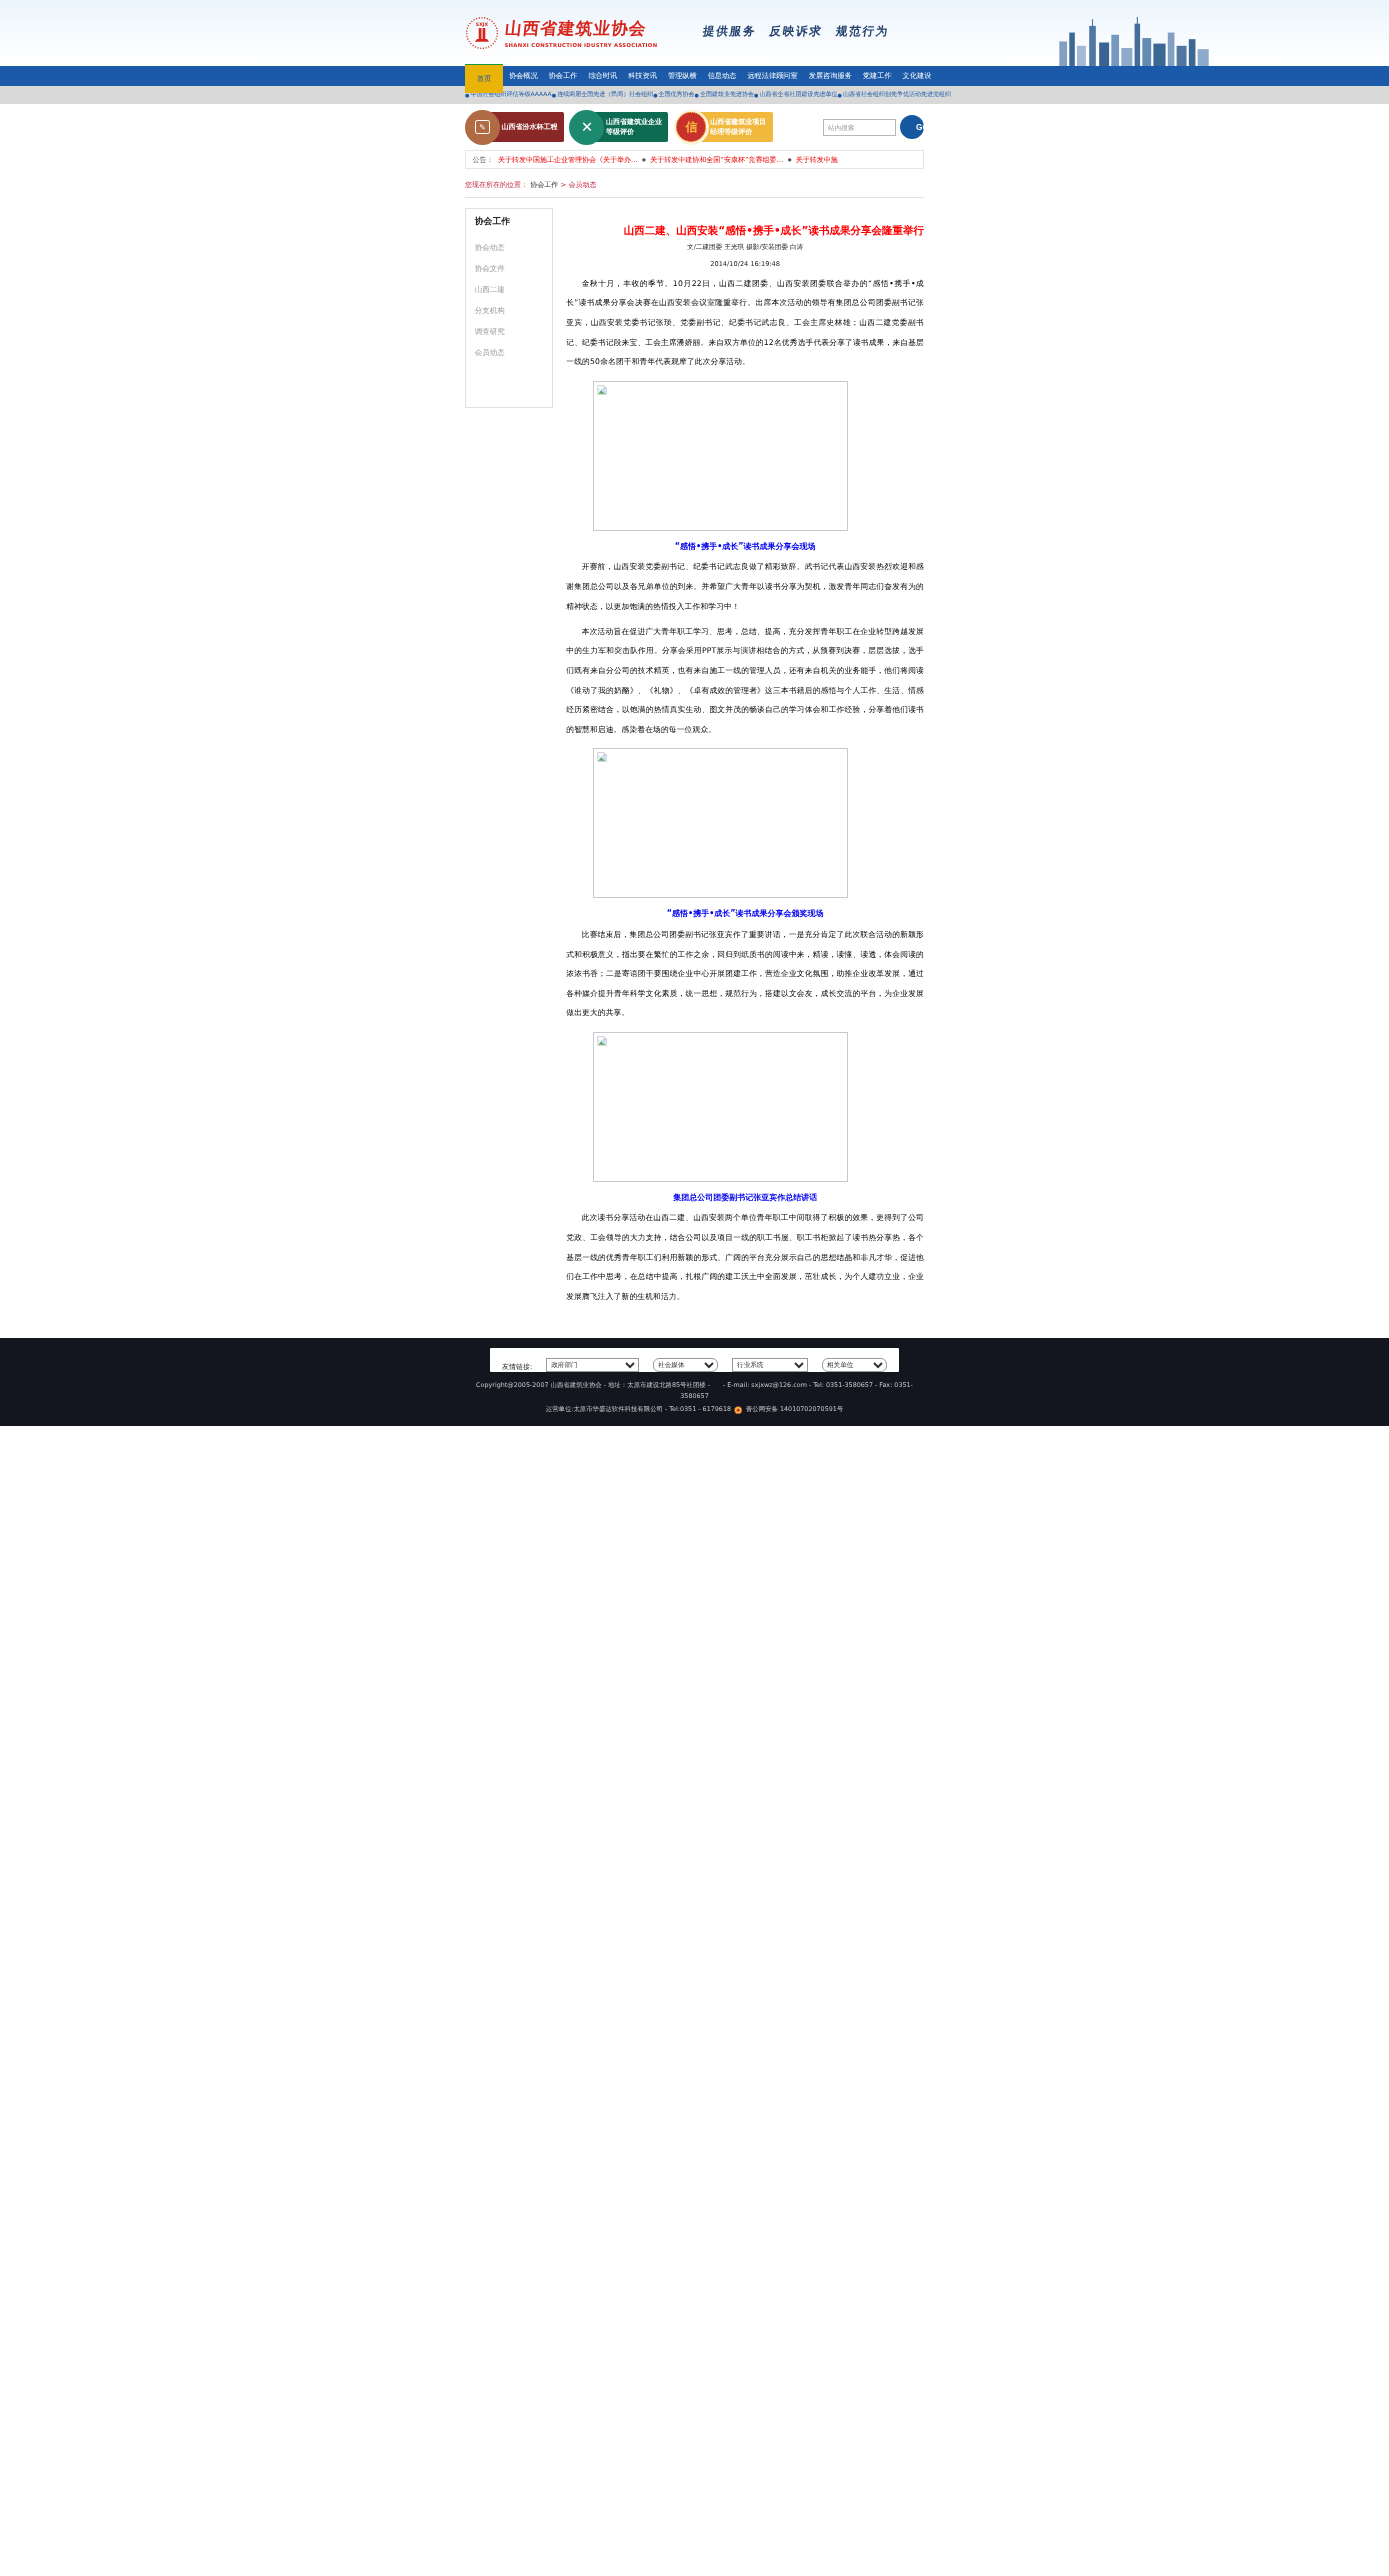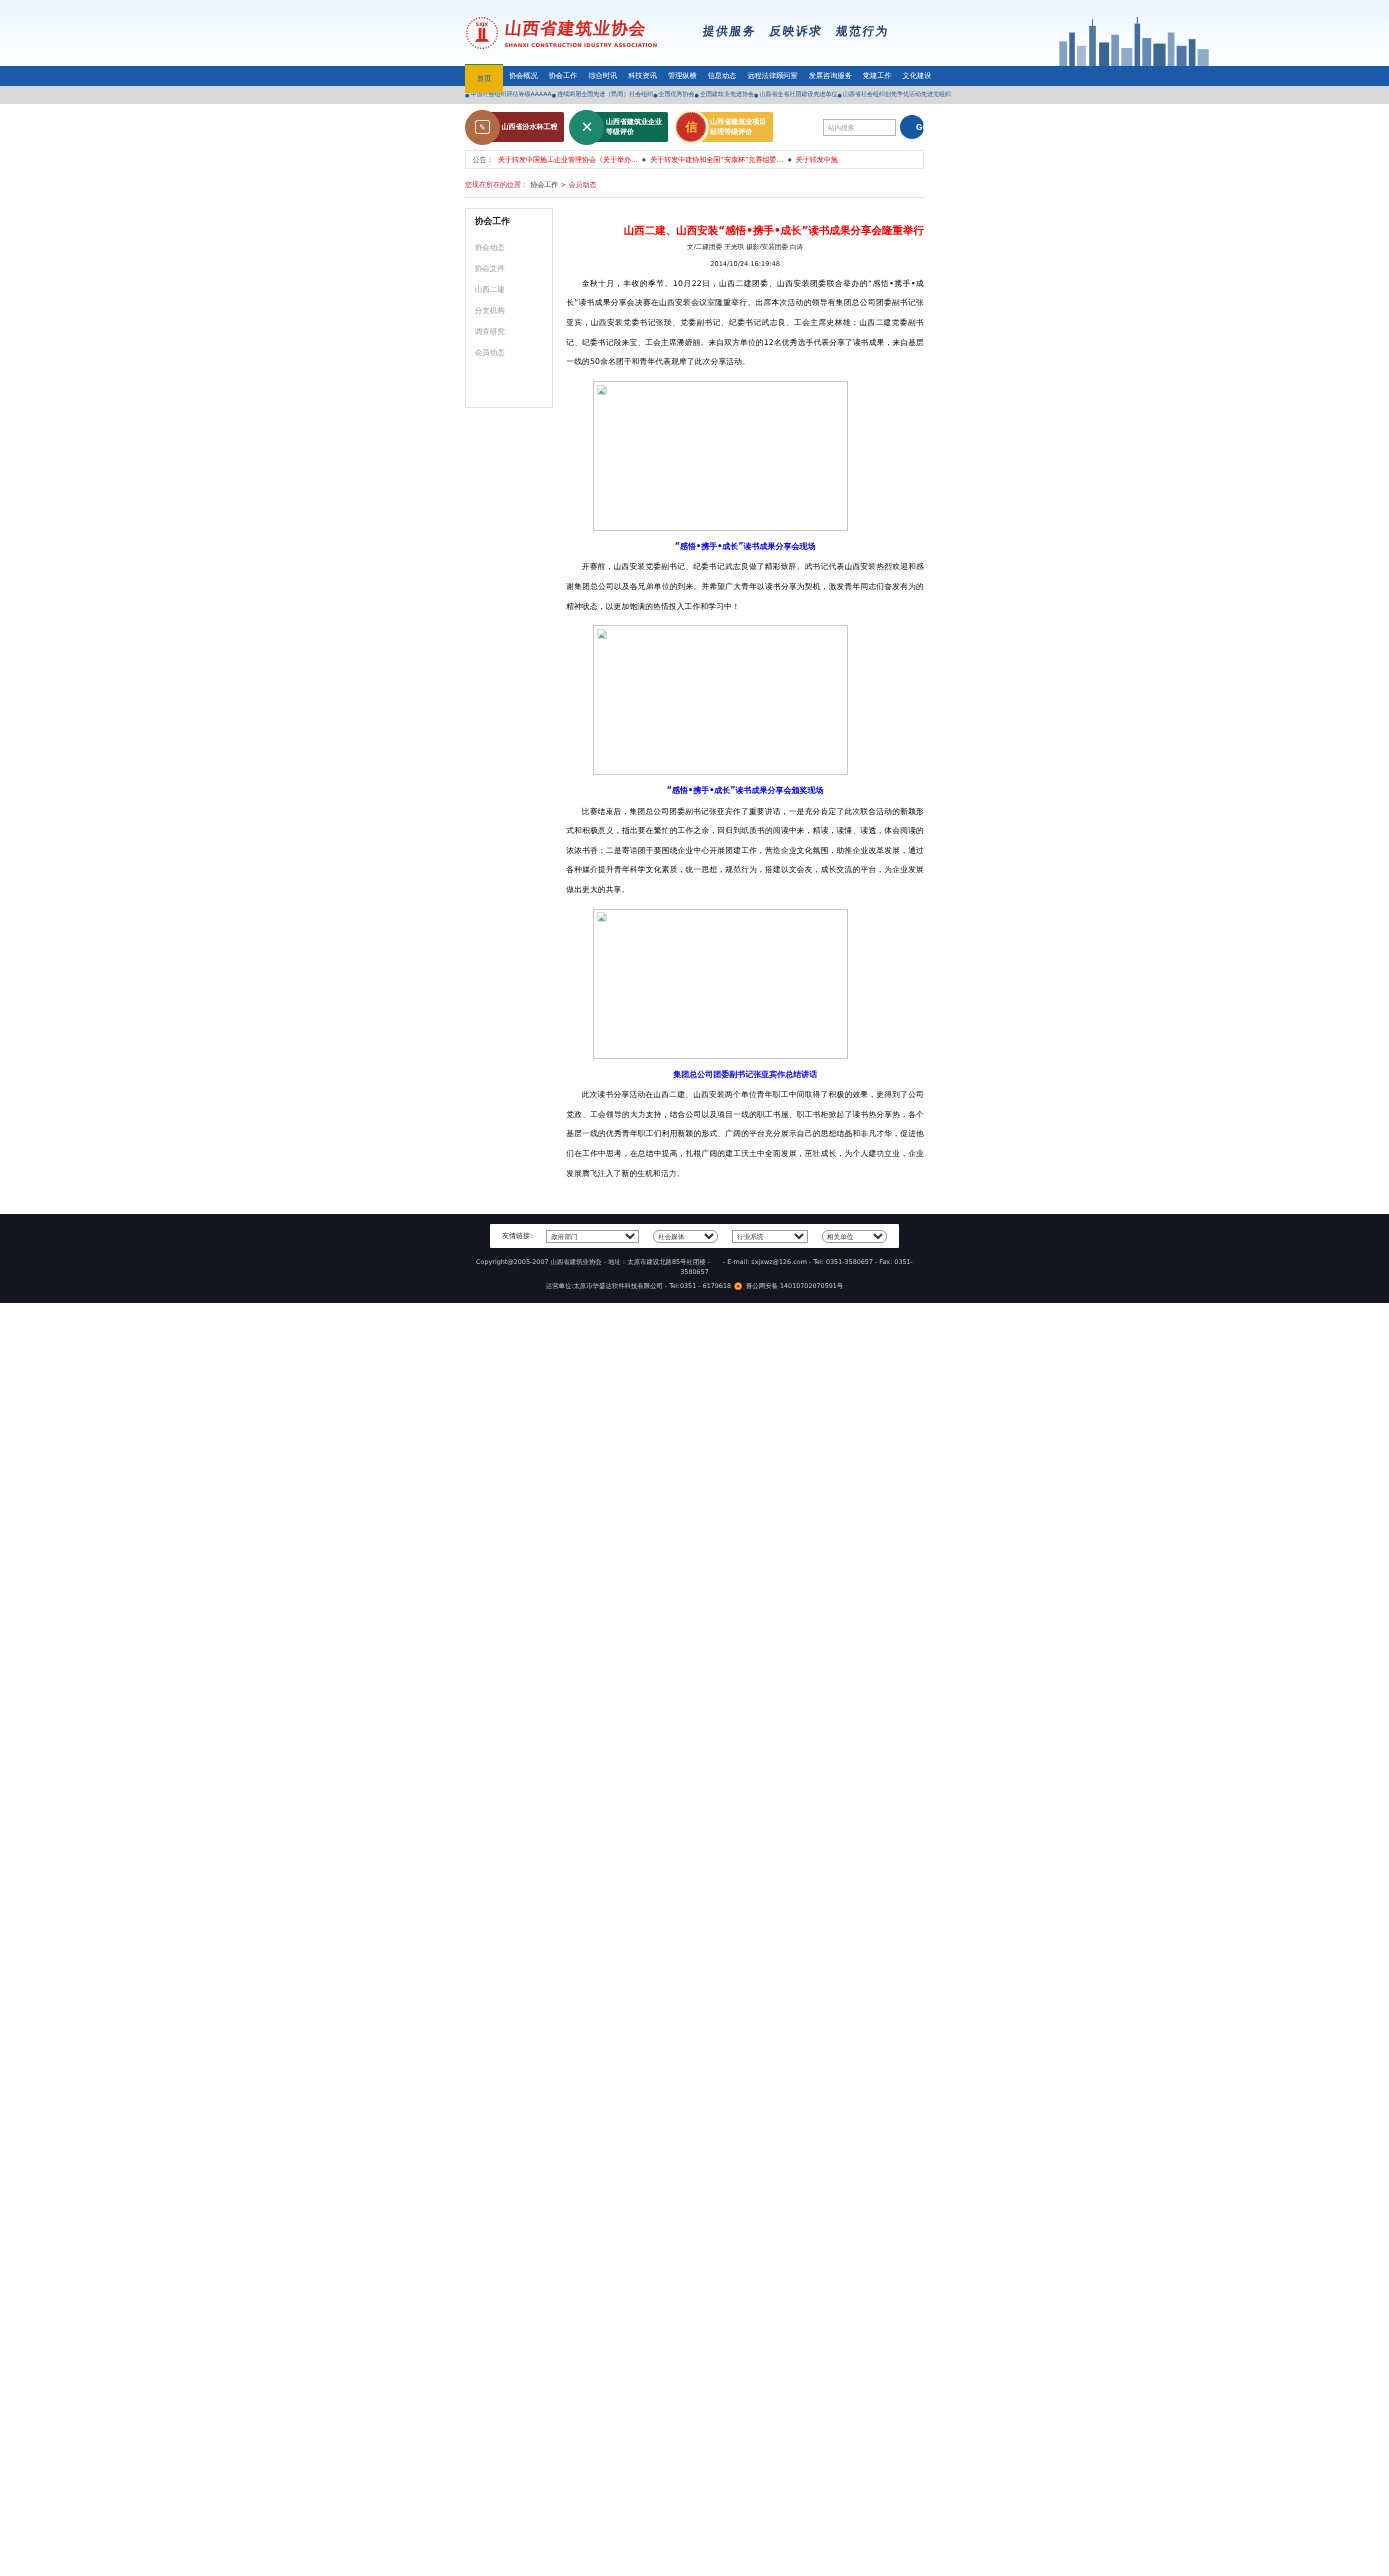--- a/index.html
+++ b/index.html
@@ -69,21 +69,21 @@
   .article { flex:1; min-width:0; }
   .article-title { color:#ff0000; font-size:10.5px; font-weight:bold; text-align:right; line-height:1.5; margin-top:15px; }
   .article-byline { text-align:center; font-size:6.6px; color:#222; margin-top:4px; }
   .article-date { text-align:center; font-size:6.6px; color:#222; margin:8.8px 0 5.5px 0; }
   .para { font-size:7.7px; line-height:2.55; text-indent:2em; color:#000; margin-top:5.5px; letter-spacing:0.2px; text-align:justify; }
   .img-box { width:255px; height:150px; border:0.6px solid #c9c9c9; background:#fff; margin:8.8px 0 5.5px 26.5px; padding:2.8px; }
   .caption { color:#0000ee; font-size:8px; font-weight:bold; text-align:center; margin:10px 0 3.3px 0; }
 
   
   .footer { background:#14161f; margin-top:14.4px; padding:10px 0 12px 0; }
-  .friend-links { background:#fff; border-radius:1.1px; width:409px; margin:0 auto; height:24px; display:flex; align-items:center; justify-content:space-between; padding:0 12px; }
+  .friend-links { background:#fff; border-radius:1.1px; width:409px; margin:0 auto; height:24px; display:flex; align-items:flex-end; justify-content:space-between; padding:0 12px; }
   .friend-label { font-size:7px; color:#222; }
   .friend-select { height:13.3px; font-size:6.6px; color:#333; border:0.6px solid #9a9a9a; background:#fff; }
   .sel-wide { width:93px; } .sel-mid { width:65px;border-radius:6px; } .sel-mid2 { width:76px; }
   .copyright { text-align:center; color:#c9c9c9; font-size:6.4px; margin-top:8.8px; line-height:1.6; }
   .operator-line { text-align:center; color:#c9c9c9; font-size:6.4px; margin-top:4.4px; display:flex; align-items:center; justify-content:center; gap:3.3px; }
   .beian { color:#c9c9c9; text-decoration:none; }
 </style>
 </head>
 <body>
 
@@ -232,20 +232,21 @@
           <path d="M10.5 1 v4.5 H15 Z" fill="#dce6f2" stroke="#9aa4b0" stroke-width=".8"></path>
           <rect x="2.2" y="6" width="11.6" height="7.8" fill="#c8dcf2"></rect>
           <path d="M2.2 13.8 L6.5 8.6 L9.4 11.6 L13.8 13.8 Z" fill="#57a957"></path>
           <circle cx="5" cy="7.8" r="1" fill="#ffffff"></circle>
           <path d="M0.5 13 L12 0.8" stroke="#ffffff" stroke-width="1.6"></path>
         </svg>
       </div>
       <div class="caption">“感悟•携手•成长”读书成果分享会现场</div>
 
       <p class="para">开赛前，山西安装党委副书记、纪委书记武志良做了精彩致辞。武书记代表山西安装热烈欢迎和感谢集团总公司以及各兄弟单位的到来。并希望广大青年以读书分享为契机，激发青年同志们奋发有为的精神状态，以更加饱满的热情投入工作和学习中！</p>
+      <p class="para">本次活动旨在促进广大青年职工学习、思考，总结、提高，充分发挥青年职工在企业转型跨越发展中的生力军和突击队作用。分享会采用PPT展示与演讲相结合的方式，从预赛到决赛，层层选拔，选手们既有来自分公司的技术精英，也有来自施工一线的管理人员，还有来自机关的业务能手，他们将阅读《谁动了我的奶酪》、《礼物》、《卓有成效的管理者》这三本书籍后的感悟与个人工作、生活、情感经历紧密结合，以饱满的热情真实生动、图文并茂的畅谈自己的学习体会和工作经验，分享着他们读书的智慧和启迪。感染着在场的每一位观众。</p>
 
       <div class="img-box">
         <svg width="10" height="10" viewBox="0 0 16 16">
           <path d="M1 1 h9.5 L15 5.5 V15 H1 Z" fill="#ffffff" stroke="#9aa4b0" stroke-width=".8"></path>
           <path d="M10.5 1 v4.5 H15 Z" fill="#dce6f2" stroke="#9aa4b0" stroke-width=".8"></path>
           <rect x="2.2" y="6" width="11.6" height="7.8" fill="#c8dcf2"></rect>
           <path d="M2.2 13.8 L6.5 8.6 L9.4 11.6 L13.8 13.8 Z" fill="#57a957"></path>
           <circle cx="5" cy="7.8" r="1" fill="#ffffff"></circle>
           <path d="M0.5 13 L12 0.8" stroke="#ffffff" stroke-width="1.6"></path>
         </svg>

